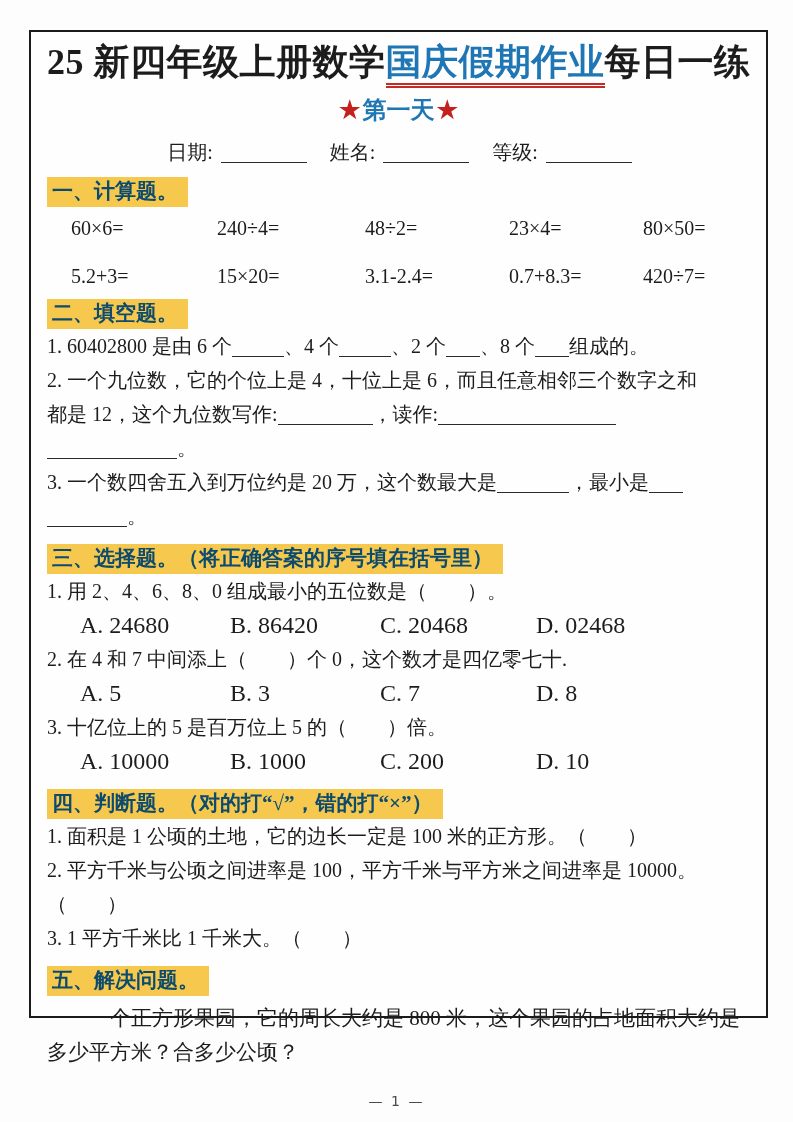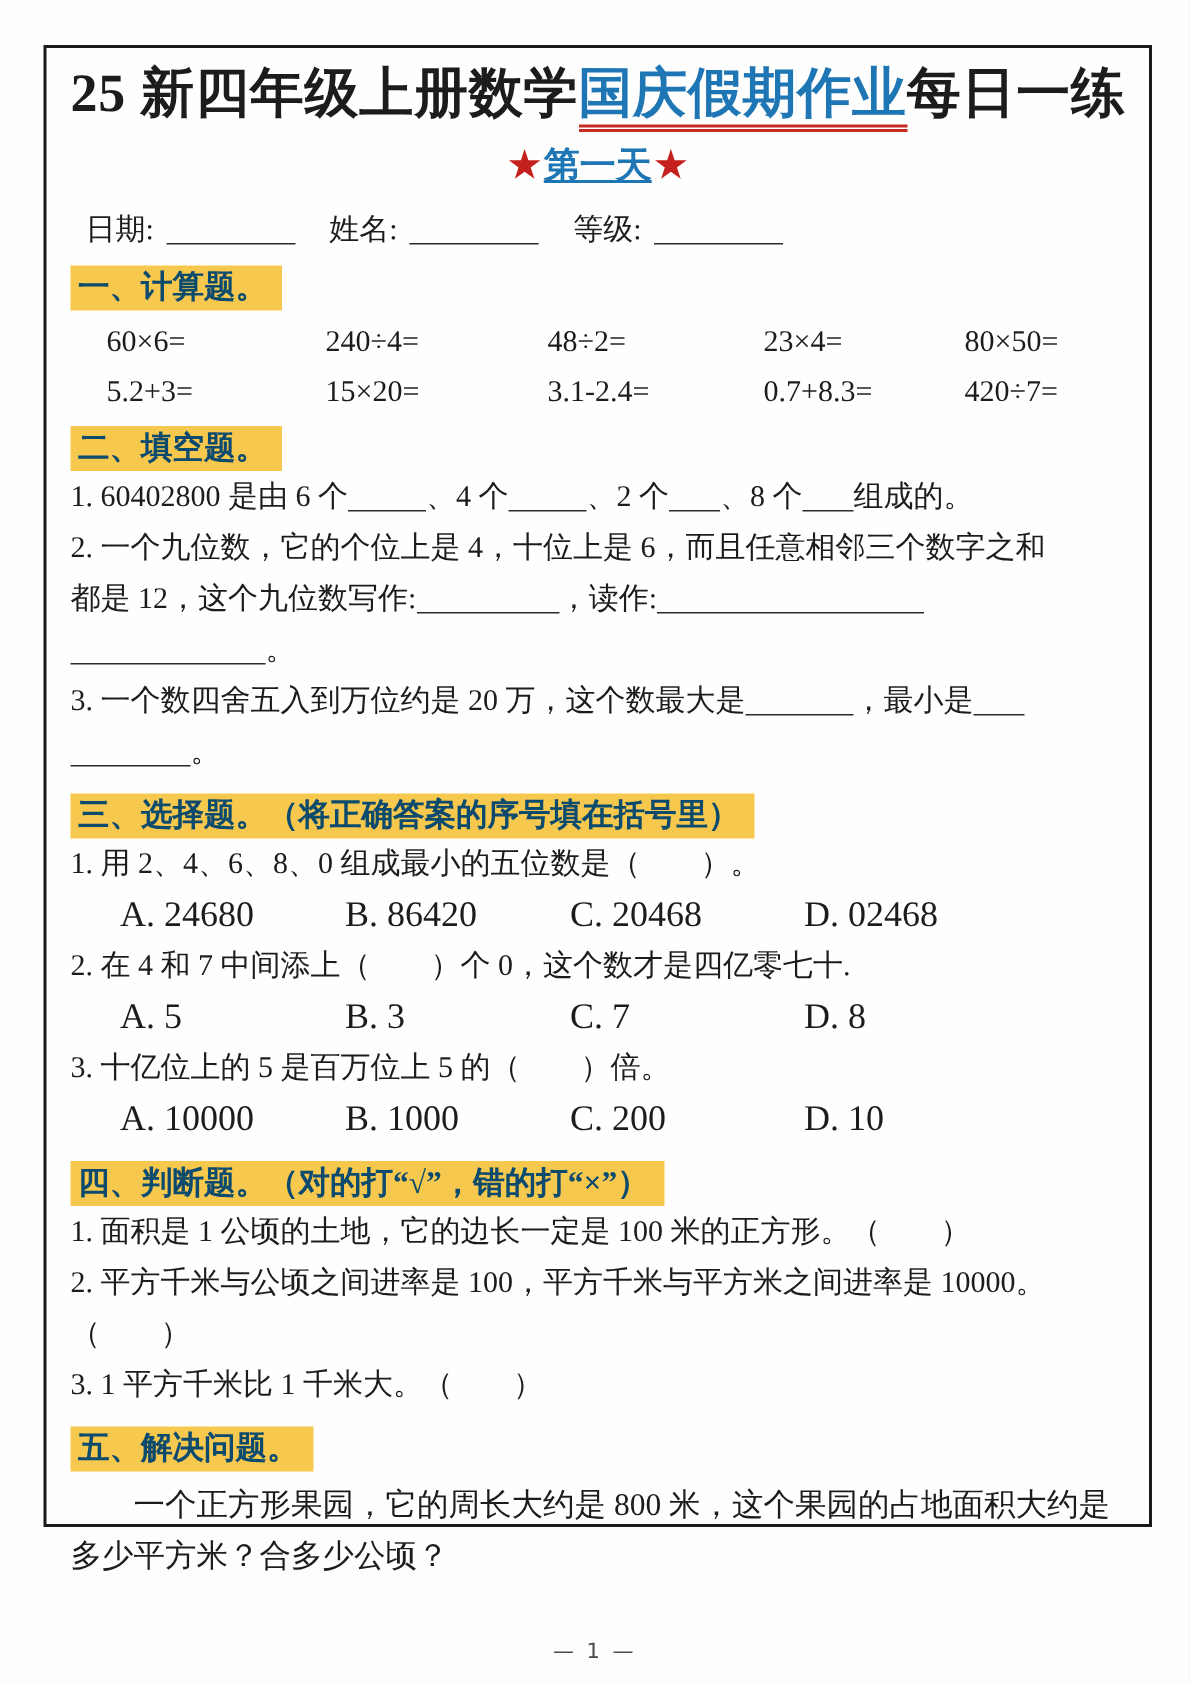--- a/index.html
+++ b/index.html
@@ -12,37 +12,37 @@
     border:2.5px solid #1b1b1b;box-sizing:border-box;background:#fefefe;
     padding:4px 16px 16px 16px;
   }
   .title{
     text-align:center;font-size:36px;font-weight:bold;letter-spacing:0.5px;
     margin-top:2px;white-space:nowrap;
   }
   .title .blue{color:#1e76b4;border-bottom:5px double #c62a22;padding-bottom:1px;}
   .day-row{text-align:center;font-size:24px;font-weight:bold;margin-top:7px;}
   .day-row .star{color:#c4201d;}
-  .day-row .day-text{color:#1e76b4;margin:0 2px;text-decoration:underline;}
-  .meta-row{text-align:left;font-size:20px;margin-top:13px;margin-bottom:4px;}
+  .day-row .day-text{color:#1e76b4;margin:0 2px;}
+  .meta-row{text-align:center;font-size:20px;margin-top:13px;margin-bottom:4px;}
   .meta-row .lbl{margin-left:10px;}
   .blank{
     display:inline-block;border-bottom:1.7px solid #2a2a2a;height:0.95em;
     vertical-align:-4px;
   }
   .w34{width:34px;}.w52{width:52px;}.w72{width:72px;}.w80{width:80px;}
   .w86{width:86px;margin:0 8px;}.w95{width:95px;}.w130{width:130px;}.w178{width:178px;}
   .sec-row{margin-top:11px;line-height:1;}
   .sec-heading{
     display:inline-block;background:#f6c94e;color:#0c4a6e;font-weight:bold;
     font-size:21px;padding:4px 10px 5px 5px;
   }
   .calc-grid{
     display:grid;grid-template-columns:146px 148px 144px 134px auto;
-    margin:10px 0 2px 24px;font-size:20px;row-gap:10px;
+    margin:10px 0 2px 24px;font-size:20px;row-gap:25px;
   }
   .q{font-size:20px;line-height:33px;margin:1px 0;}
   .opts{
     display:grid;grid-template-columns:150px 150px 156px auto;
     padding-left:33px;font-size:24px;line-height:33px;
   }
   .para{font-size:21px;line-height:34px;text-indent:2em;margin-top:5px;}
   .page-num{
     position:absolute;left:0;right:0;top:1093px;text-align:center;
     font-size:14px;color:#4a4a4a;font-family:"DejaVu Sans",sans-serif;letter-spacing:2px;

